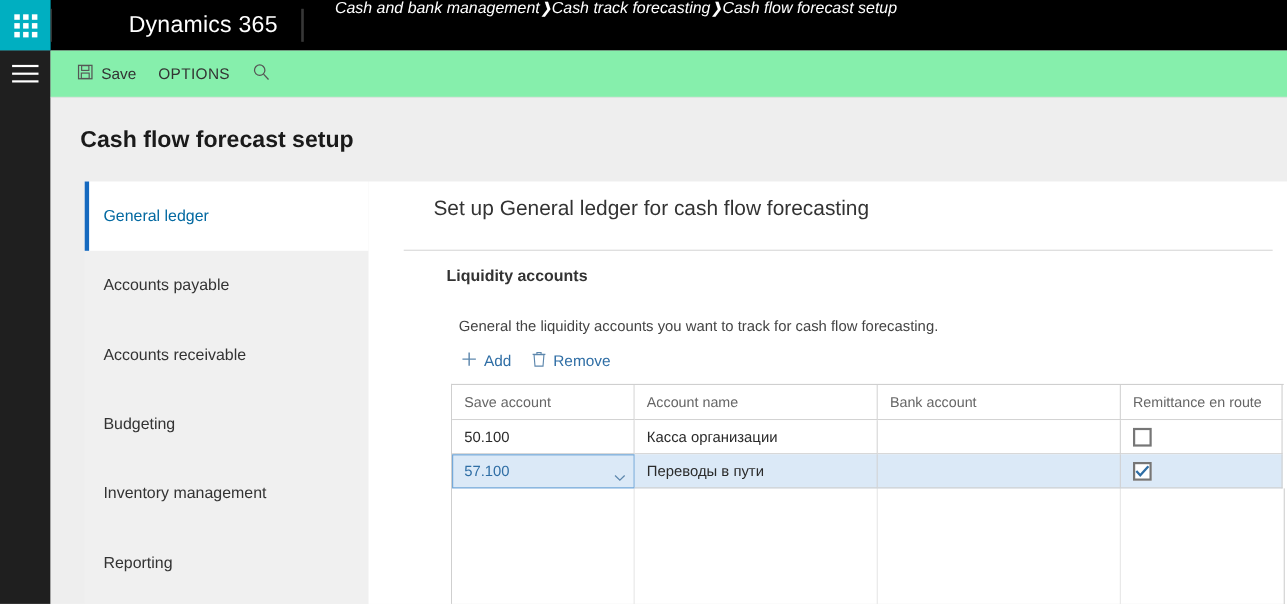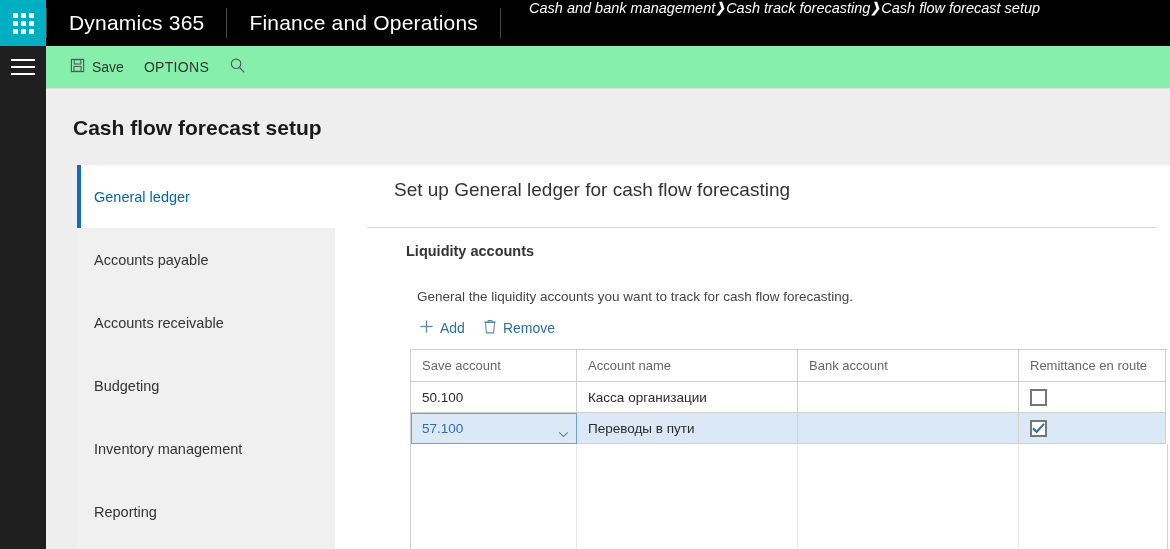--- a/index.html
+++ b/index.html
@@ -34,20 +34,21 @@
   .waffle-grid i { display:block; width:5px; height:5px; background:#ffffff; }
 
   .brand {
     display: flex; align-items: center;
     padding: 0 22px;
     color: #ffffff;
     font-size: 21px;
     font-weight: 300;
     letter-spacing: .2px;
     white-space: nowrap;
+    margin-left: 48px;
   }
   .vsep { width: 1px; background: #4a4a4a; margin: 8px 0; }
 
   .crumbs {
     display: flex; align-items: flex-start;
     padding-left: 28px;
     color: #ffffff;
     font-size: 14.5px;
     font-weight: 300;
     white-space: nowrap;
@@ -256,21 +257,20 @@
         <i></i>
         <i></i>
         <i></i>
         <i></i>
         <i></i>
     </div>
   </div>
   <div class="vsep"></div>
   <div class="brand">Dynamics 365</div>
   <div class="vsep"></div>
-  <div class="brand">Finance and Operations</div>
   <div class="vsep"></div>
   <div class="crumbs">
     <span class="crumb">Cash and bank management</span>
     <span class="chev">❯</span>
     <span class="crumb">Cash track forecasting</span>
     <span class="chev">❯</span>
     <span class="crumb">Cash flow forecast setup</span>
   </div>
 </div>
 

